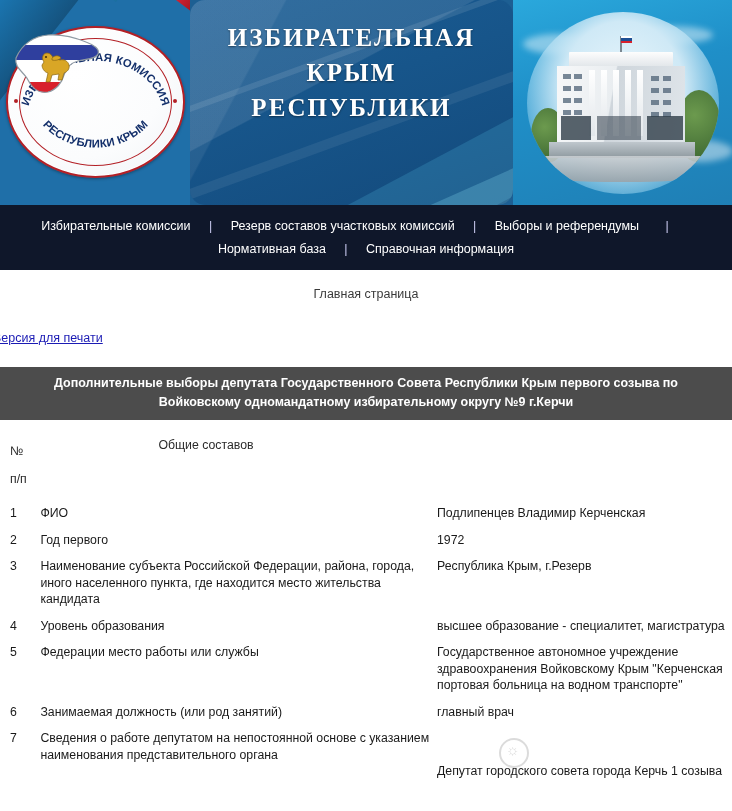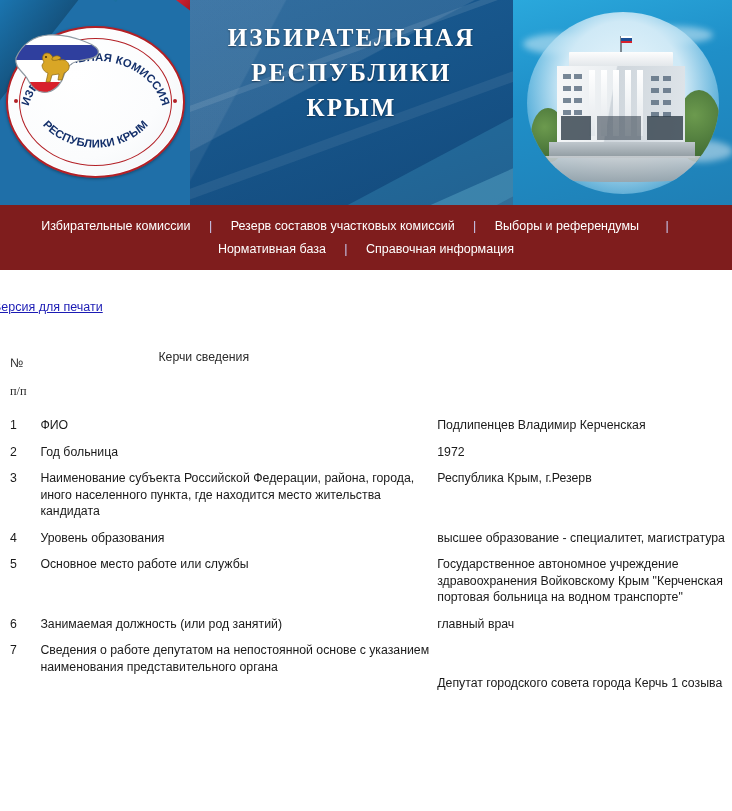--- a/index.html
+++ b/index.html
@@ -55,20 +55,21 @@
   .emblem-dot.r{right:6px;}
 
   
   .banner-center{
     position:absolute;left:190px;top:0;width:323px;height:205px;
     background:
       linear-gradient(118deg, rgba(255,255,255,.07) 0 22%, rgba(255,255,255,0) 22.5%),
       linear-gradient(152deg, rgba(255,255,255,.10) 0 40%, rgba(255,255,255,0) 40.4%),
       linear-gradient(160deg,#1a5d95 0%,#17558a 45%,#134a7c 100%);
     overflow:hidden;
+    border-radius:15px;
   }
   .beam{position:absolute;background:rgba(255,255,255,.10);transform:rotate(-20deg);}
   .beam.b1{left:-60px;top:44px;width:460px;height:6px;}
   .beam.b2{left:-40px;top:120px;width:460px;height:10px;background:rgba(255,255,255,.07);}
   .beam.b3{left:120px;top:150px;width:300px;height:70px;background:rgba(90,200,235,.20);transform:rotate(-28deg);}
   .beam.b4{left:180px;top:176px;width:260px;height:40px;background:rgba(140,225,245,.25);transform:rotate(-24deg);}
   .banner-title{
     position:relative;
     margin:0;padding:20px 6px 0 6px;
     text-align:center;
@@ -107,21 +108,21 @@
   .bld-ground{left:10px;top:144px;width:170px;height:26px;background:linear-gradient(180deg,#c9ced2,#9aa3a9);border-radius:0 0 40% 40%;opacity:.9;}
   .bld-dark{position:absolute;top:104px;height:24px;background:#2f3d49;opacity:.8;}
   .tree{position:absolute;border-radius:50% 50% 45% 45%;background:radial-gradient(circle at 40% 35%,#6c9a4e,#37612e);}
   .t1{left:4px;top:96px;width:34px;height:54px;}
   .t2{left:150px;top:78px;width:44px;height:72px;}
   .flagpole{position:absolute;left:93px;top:24px;width:1.5px;height:18px;background:#7b8791;}
   .flagpole-flag{position:absolute;left:94px;top:24px;width:11px;height:7px;background:linear-gradient(180deg,#ffffff 33%,#1e4f93 33% 66%,#d8212c 66%);}
 
   
   .nav{
-    background:#7f1d1d;
+    background:#0f172a;
     padding:9px 0 10px 0;
     text-align:center;
     line-height:21px;
   }
   .nav a{
     color:#ffffff;
     text-decoration:none;
     font-size:12.5px;
     white-space:nowrap;
   }
@@ -180,21 +181,21 @@
   .tbl .c-num{width:28px;padding-left:10px;}
   .tbl .c-label{width:344px;}
   .tbl .c-value{width:350px;}
   .tbl thead th{
     padding-top:17px;
     font-weight:400;
     color:#2b2b2b;
   }
   .tbl thead th.c-label{padding-left:118px;}
   .hdr-num{line-height:28px;}
-  .hdr-num .l2{display:block;font-family:Liberation Serif, serif;}
+  .hdr-num .l2{display:block;}
   .tbl tbody tr td{padding-top:5px;padding-bottom:5px;}
   .tbl tbody tr:first-child td{padding-top:8px;}
 
   
   .watermark{
     position:absolute;left:497px;top:737px;
     width:200px;height:30px;
     opacity:.30;
     pointer-events:none;
   }
@@ -276,22 +277,22 @@
       </div>
     </div>
 
     <div class="banner-center">
       <div class="beam b1"></div>
       <div class="beam b2"></div>
       <div class="beam b3"></div>
       <div class="beam b4"></div>
       <h1 class="banner-title">
         <span>ИЗБИРАТЕЛЬНАЯ</span>
+        <span>КРЫМ</span>
         <span>РЕСПУБЛИКИ</span>
-        <span>КРЫМ</span>
       </h1>
     </div>
 
     <div class="banner-right">
       <div class="cloud c1"></div>
       <div class="cloud c2"></div>
       <div class="cloud c3"></div>
       <div class="oval">
         <div class="tree t1"></div>
         <div class="tree t2"></div>
@@ -334,63 +335,67 @@
     <span class="sep">|</span>
     <a href="#">Резерв составов участковых комиссий</a>
     <span class="sep">|</span>
     <a href="#">Выборы и референдумы</a>
     <span class="sep wide">|</span>
     <a href="#">Нормативная база</a>
     <span class="sep">|</span>
     <a href="#">Справочная информация</a>
   </nav>
 
+  <div class="breadcrumb">
+    <span>Главная страница</span>
+  </div>
 
   <div class="printrow">
     <a class="print-link" href="#">Версия для печати</a>
   </div>
 
+  <div class="bar title2">Дополнительные выборы депутата Государственного Совета Республики Крым первого созыва по Войковскому одномандатному избирательному округу №9 г.Керчи</div>
 
   <table class="tbl">
     <thead>
       <tr>
         <th class="c-num">
           <span class="hdr-num">
             <span>№</span>
             <span class="l2">п/п</span>
           </span>
         </th>
-        <th class="c-label">Керчи сведения</th>
+        <th class="c-label">Общие составов</th>
         <th class="c-value"></th>
       </tr>
     </thead>
     <tbody id="tbody">
         <tr>
           <td class="c-num">1</td>
           <td class="c-label">ФИО</td>
           <td class="c-value">Подлипенцев Владимир Керченская</td>
         </tr>
         <tr>
           <td class="c-num">2</td>
-          <td class="c-label">Год больница</td>
+          <td class="c-label">Год первого</td>
           <td class="c-value">1972</td>
         </tr>
         <tr>
           <td class="c-num">3</td>
           <td class="c-label">Наименование субъекта Российской Федерации, района, города, иного населенного пункта, где находится место жительства кандидата</td>
           <td class="c-value">Республика Крым, г.Резерв</td>
         </tr>
         <tr>
           <td class="c-num">4</td>
           <td class="c-label">Уровень образования</td>
           <td class="c-value">высшее образование - специалитет, магистратура</td>
         </tr>
         <tr>
           <td class="c-num">5</td>
-          <td class="c-label">Основное место работе или службы</td>
+          <td class="c-label">Федерации место работы или службы</td>
           <td class="c-value">Государственное автономное учреждение здравоохранения Войковскому Крым "Керченская портовая больница на водном транспорте"</td>
         </tr>
         <tr>
           <td class="c-num">6</td>
           <td class="c-label">Занимаемая должность (или род занятий)</td>
           <td class="c-value">главный врач</td>
         </tr>
         <tr>
           <td class="c-num">7</td>
           <td class="c-label">Сведения о работе депутатом на непостоянной основе с указанием наименования представительного органа</td>

